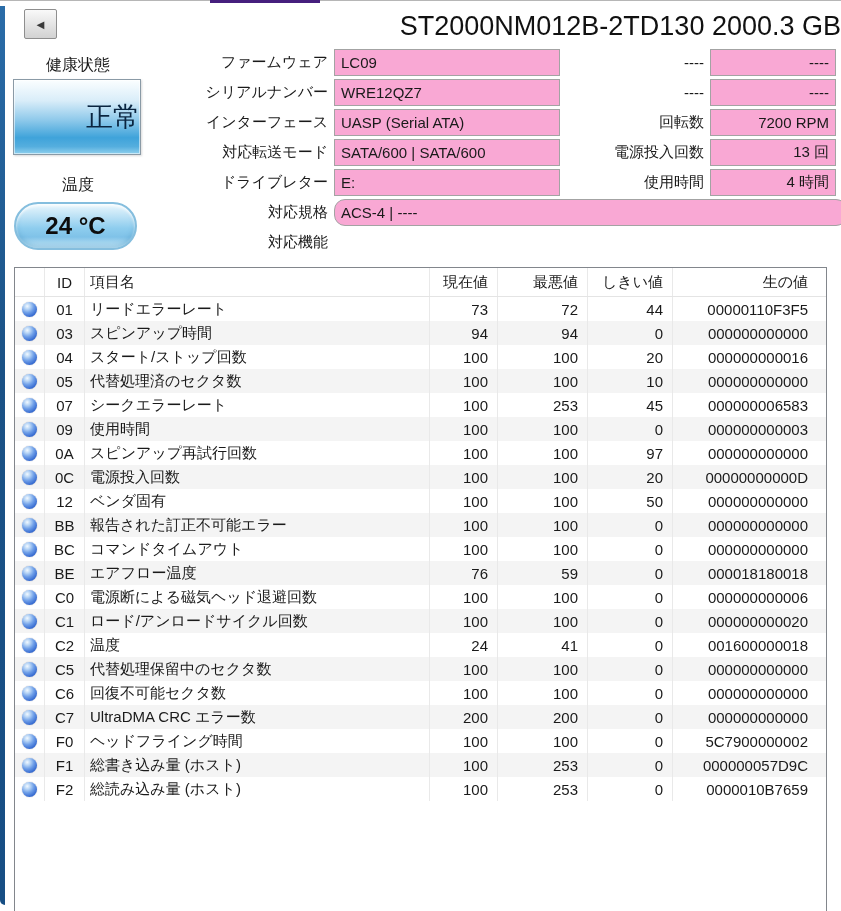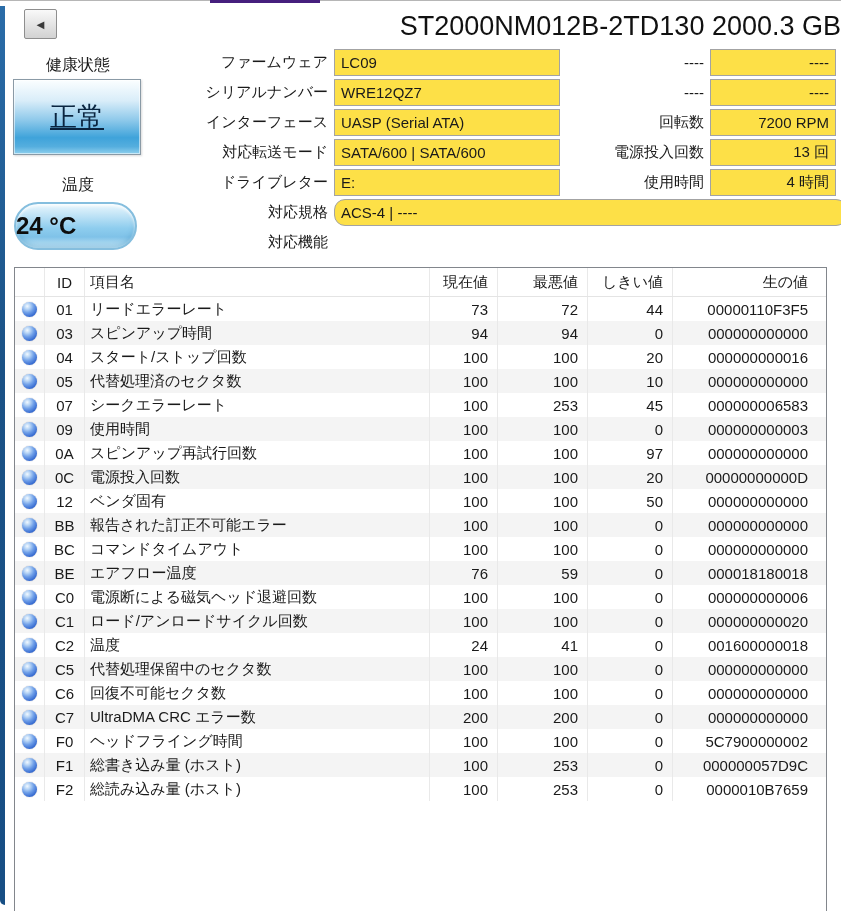--- a/index.html
+++ b/index.html
@@ -24,41 +24,41 @@
   .title {
     position:absolute; top:11px; left:0; width:841px; text-align:right;
     font-size:27px; color:#111; letter-spacing:0px; white-space:nowrap;
   }
   .health-label { position:absolute; top:55px; left:14px; width:128px; text-align:center; font-size:16px; }
   .health-btn {
     position:absolute; top:79px; left:13px; width:128px; height:76px; box-sizing:border-box;
     border:1px solid #8a9aa6;
     background:linear-gradient(180deg,#fbfeff 0%,#d9edf9 28%,#8cc8ea 55%,#3fa3da 78%,#55aede 90%,#8fd0ee 100%);
     box-shadow:inset 0 0 0 1px rgba(255,255,255,.55), 1px 1px 2px rgba(0,0,0,.15);
-    display:flex; align-items:center; justify-content:center;
-    font-size:27px; color:#0a2540; cursor:pointer;text-decoration:underline;
+    display:flex; align-items:center; justify-content:flex-end;
+    font-size:27px; color:#0a2540; cursor:pointer;
   }
   .temp-label { position:absolute; top:175px; left:14px; width:128px; text-align:center; font-size:16px; }
   .temp-pill {
     position:absolute; top:202px; left:14px; width:123px; height:48px; box-sizing:border-box;
     border:2px solid #85bede; border-radius:26px;
     background:linear-gradient(180deg,#eaf7fd 0%,#b9e0f5 30%,#8ecdee 55%,#7fc2e8 75%,#cfecf9 100%);
     box-shadow:inset 0 2px 3px rgba(255,255,255,.9), inset 0 -3px 5px rgba(60,140,190,.35);
-    display:flex; align-items:center; 
+    display:flex; align-items:center; justify-content:center;
     font-size:24px; font-weight:bold; color:#0d0d0d; cursor:pointer;
   }
   .info-col { position:absolute; display:flex; flex-direction:column; gap:3px; }
   #info-left { top:49px; left:16px; }
   #info-right { top:49px; left:560px; }
   .info-row { display:flex; align-items:center; height:27px; }
   .info-label { text-align:right; padding-right:6px; font-size:15px; white-space:nowrap; }
   #info-left .info-label { width:312px; }
   #info-right .info-label { width:144px; }
   .info-box {
-    box-sizing:border-box; height:27px; border:1px solid #a3a3a3; background:#fde047;
+    box-sizing:border-box; height:27px; border:1px solid #a3a3a3; background:#f9a8d4;
     display:flex; align-items:center; padding:0 6px; font-size:15px; white-space:nowrap;
   }
   #info-left .info-box { width:226px; }
   #info-left .info-row.wide .info-box { width:513px;border-radius:11px; }
   #info-right .info-box { width:126px; justify-content:flex-end; }
   .smart-table {
     position:absolute; top:267px; left:14px; width:813px; height:669px;
     box-sizing:border-box; border:1px solid #82868c; background:#fff; font-size:15px;
   }
   .trow { display:grid; grid-template-columns:30px 40px 345px 68px 90px 85px 1fr; height:24px; }

